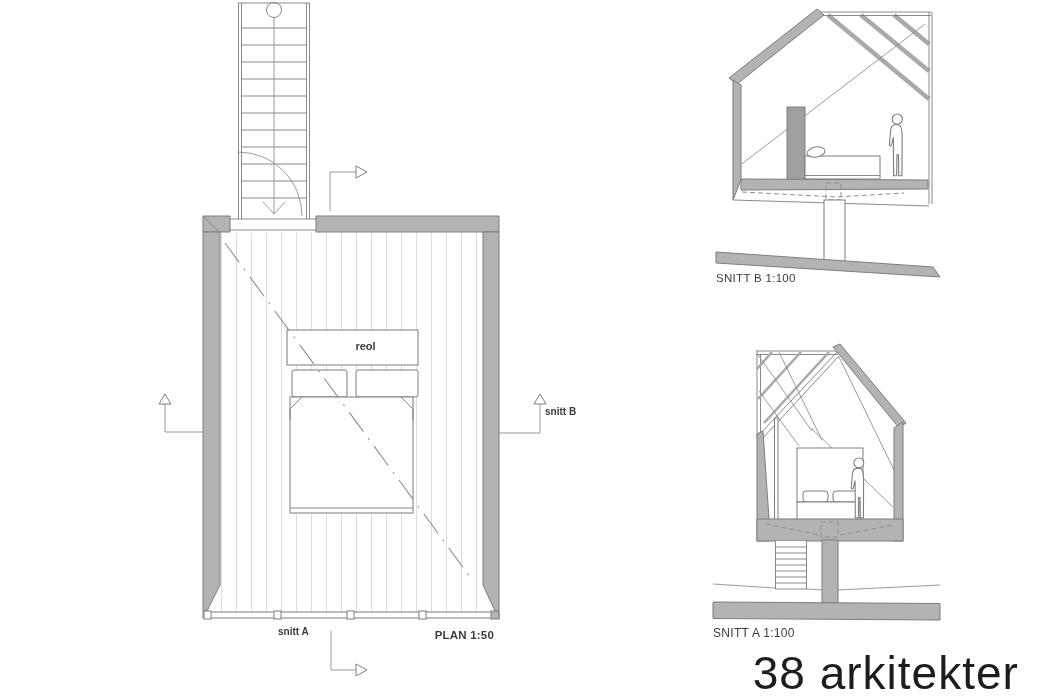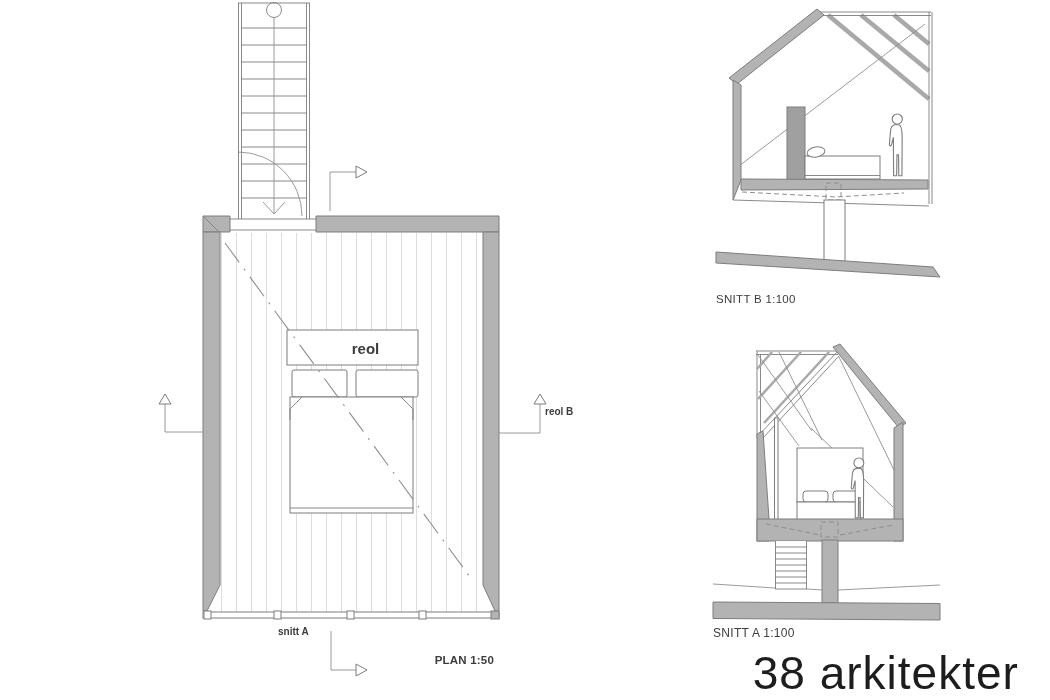--- a/index.html
+++ b/index.html
@@ -16,25 +16,25 @@
   .white{fill:#fff;stroke:var(--outline);stroke-width:1}
   .thin{fill:none;stroke:var(--outline);stroke-width:0.9}
   .ln{fill:none;stroke:var(--line);stroke-width:0.9}
   .rafter{stroke:var(--rafter);stroke-width:4.5;fill:none}
   .rafter2{stroke:var(--rafter);stroke-width:2.5;fill:none}
   .dark{fill:var(--dark-fill);stroke:var(--outline);stroke-width:1}
   .dash{fill:none;stroke:var(--line);stroke-width:1;stroke-dasharray:5 3}
   .dashdot{fill:none;stroke:var(--line);stroke-width:1.1;stroke-dasharray:24 8 2 8}
   .person{fill:#fff;stroke:var(--outline);stroke-width:1.1}
   .label{position:absolute;z-index:3;color:var(--text);white-space:nowrap}
-  .lab-reol{left:287px;top:340px;width:157px;text-align:center;font-size:15px;font-weight:600}
+  .lab-reol{left:287px;top:340px;width:157px;text-align:center;font-size:11px;font-weight:600}
   .lab-snittB{left:545px;top:406px;font-size:10px;font-weight:700}
   .lab-snittA{left:278px;top:626px;font-size:10px;font-weight:700}
-  .lab-plan{left:408px;top:654px;width:86px;text-align:right;font-size:11.5px;font-weight:600;letter-spacing:.2px}
-  .lab-secB{left:716px;top:293px;font-size:11.5px;font-weight:500;letter-spacing:.3px}
+  .lab-plan{left:408px;top:629px;width:86px;text-align:right;font-size:11.5px;font-weight:600;letter-spacing:.2px}
+  .lab-secB{left:716px;top:272px;font-size:11.5px;font-weight:500;letter-spacing:.3px}
   .lab-secA{left:713px;top:626px;font-size:12px;font-weight:500;letter-spacing:.3px}
   .logo{position:absolute;z-index:3;left:708px;top:650px;display:flex;align-items:flex-end;column-gap:7px;color:var(--logo)}
   .logo-text{font-size:46px;font-weight:300;letter-spacing:1px;line-height:47px;color:var(--logo)}
 </style>
 </head>
 <body>
 
 <div class="canvas">
 
   <div class="floorboards"></div>
@@ -187,21 +187,21 @@
       </g>
       <rect class="wall" x="822" y="540" width="16" height="63"></rect>
       <line class="ln" x1="713" y1="584" x2="775" y2="588"></line>
       <line class="ln" x1="807" y1="589" x2="822" y2="590"></line>
       <line class="ln" x1="838" y1="590" x2="940" y2="585"></line>
       <polygon class="wall" points="713,602 940,603.5 940,620 713,618.5"></polygon>
     </g>
   </svg>
 
   <div class="label lab-reol">reol</div>
-  <div class="label lab-snittB">reol B</div>
+  <div class="label lab-snittB">snitt B</div>
   <div class="label lab-snittA">snitt A</div>
   <div class="label lab-plan">PLAN 1:50</div>
   <div class="label lab-secB">SNITT B 1:100</div>
   <div class="label lab-secA">SNITT A 1:100</div>
 
   <div class="logo">
     <svg width="42" height="46" viewBox="0 0 44 46">
       <polygon points="3,44 41,44 22,8" fill="none" stroke="var(--logo)" stroke-width="2.4"></polygon>
     </svg>
     <span class="logo-text">38 arkitekter as</span>

